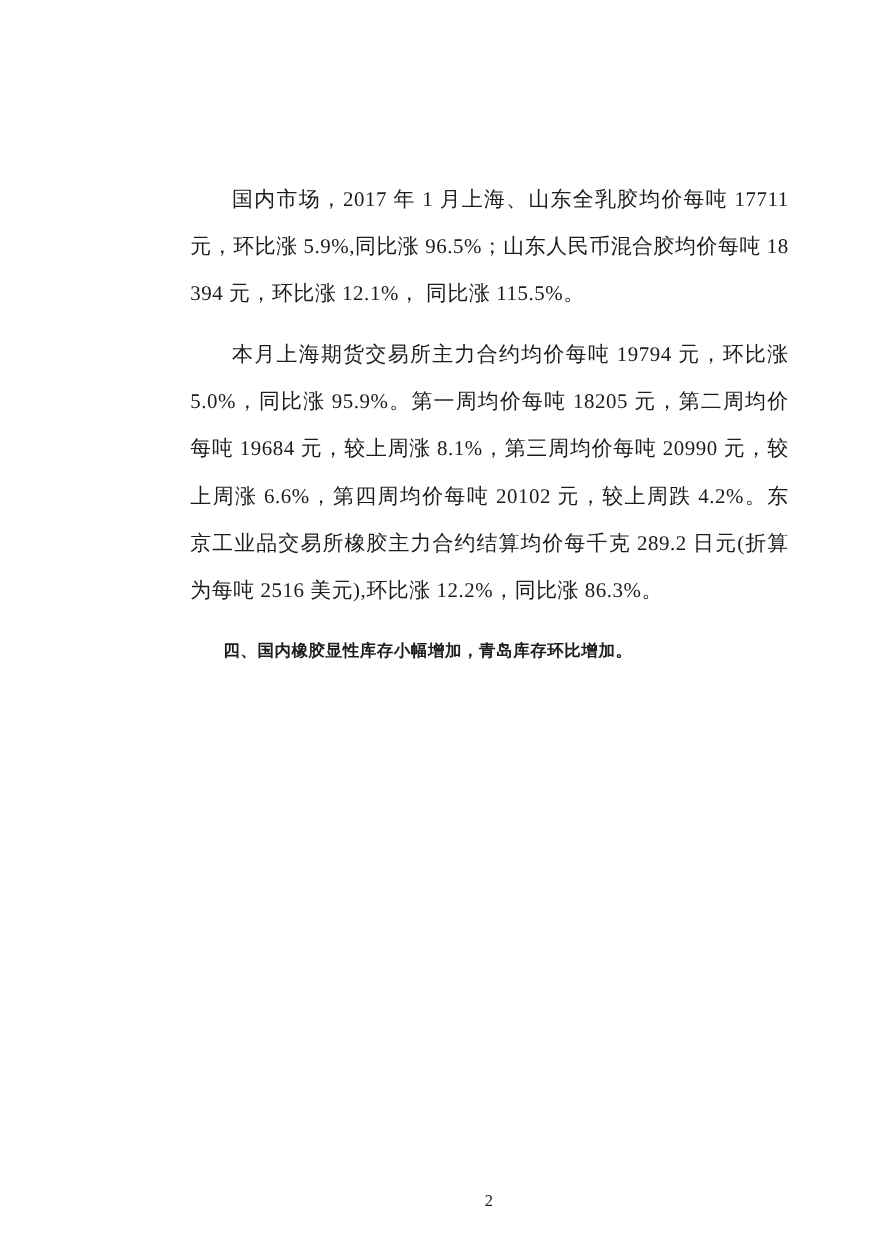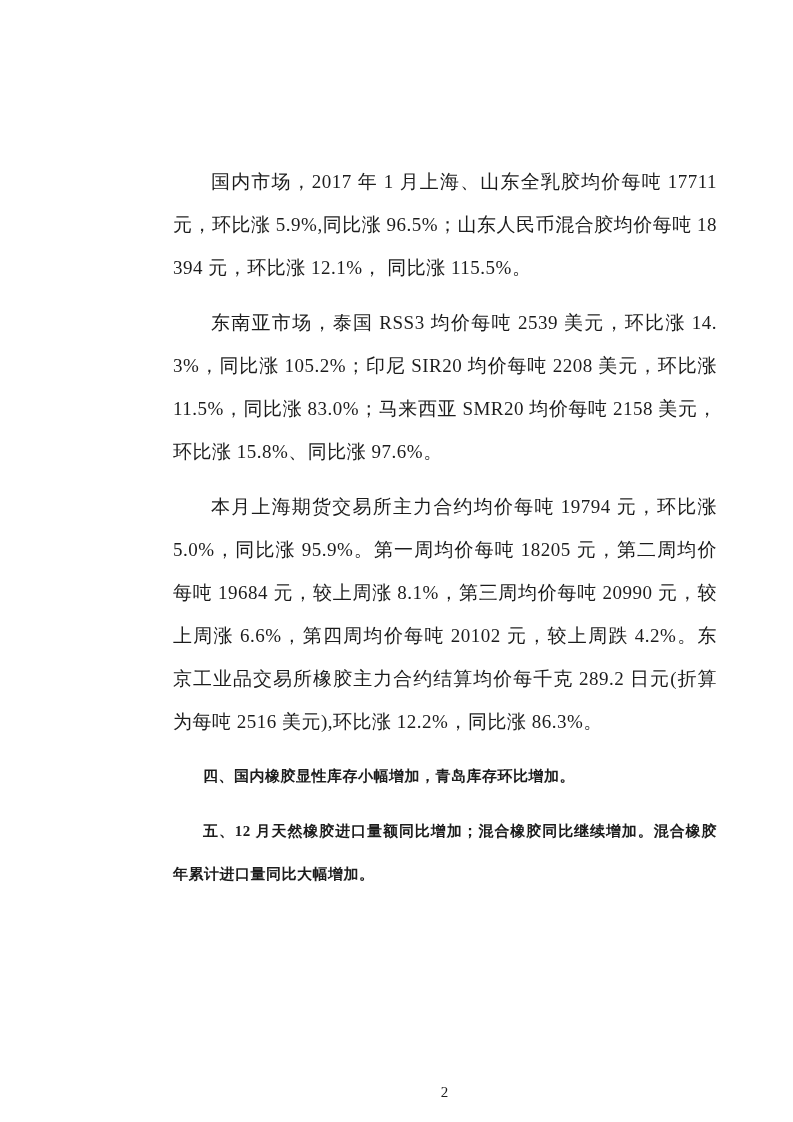--- a/index.html
+++ b/index.html
@@ -65,26 +65,24 @@
   }
 </style>
 </head>
 <body>
 
 <div class="page">
   <div class="content">
 
     <p class="para">国内市场，2017 年 1 月上海、山东全乳胶均价每吨 17711 元，环比涨 5.9%,同比涨 96.5%；山东人民币混合胶均价每吨 18394 元，环比涨 12.1%， 同比涨 115.5%。</p>
 
-    <p class="para">东南亚市场，泰国 RSS3 均价每吨 2539 美元，环比涨 14.3%，同比涨 105.2%；印尼 SIR20 均价每吨 2208 美元，环比涨 11.5%，同比涨 83.0%；马来西亚 SMR20 均价每吨 2158 美元，环比涨 15.8%、同比涨 97.6%。</p>
 
 
     <p class="para">本月上海期货交易所主力合约均价每吨 19794 元，环比涨 5.0%，同比涨 95.9%。第一周均价每吨 18205 元，第二周均价每吨 19684 元，较上周涨 8.1%，第三周均价每吨 20990 元，较上周涨 6.6%，第四周均价每吨 20102 元，较上周跌 4.2%。东京工业品交易所橡胶主力合约结算均价每千克 289.2 日元(折算为每吨 2516 美元),环比涨 12.2%，同比涨 86.3%。</p>
 
     <p class="heading">四、国内橡胶显性库存小幅增加，青岛库存环比增加。</p>
 
 
-    <p class="heading">五、12 月天然橡胶进口量额同比增加；混合橡胶同比继续增加。混合橡胶年累计进口量同比大幅增加。</p>
 
   </div>
 
   <div class="page-footer">2</div>
 </div>
 
 </body></html>

